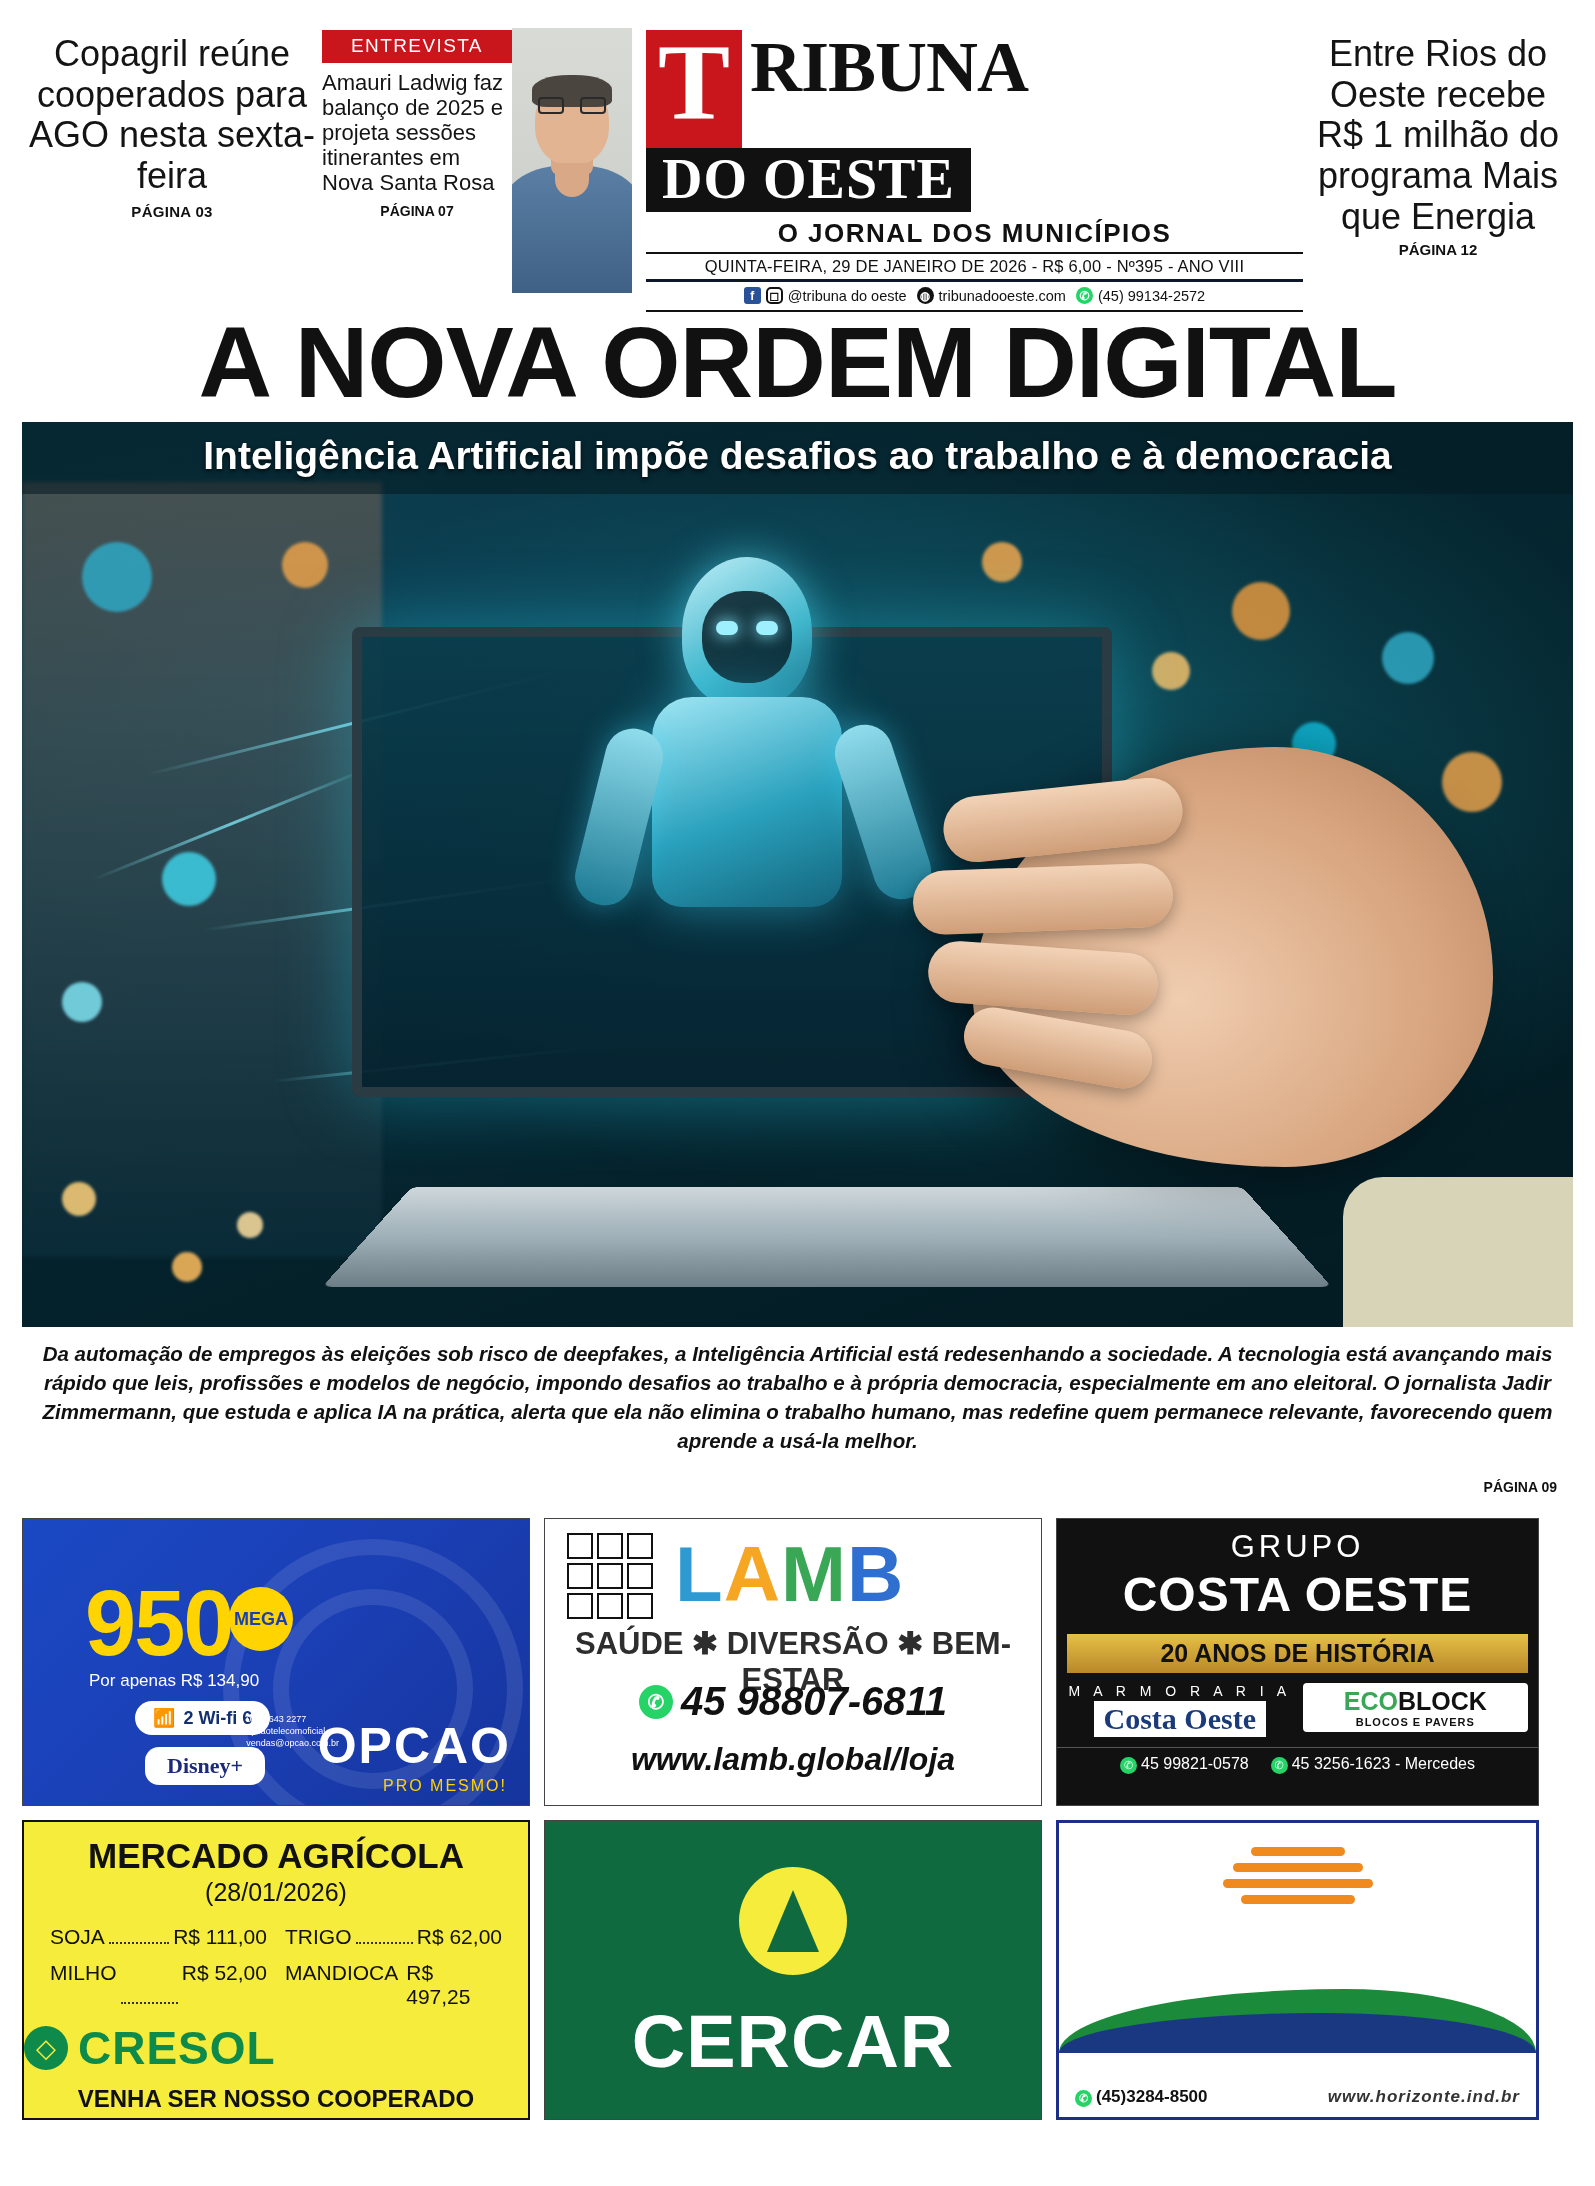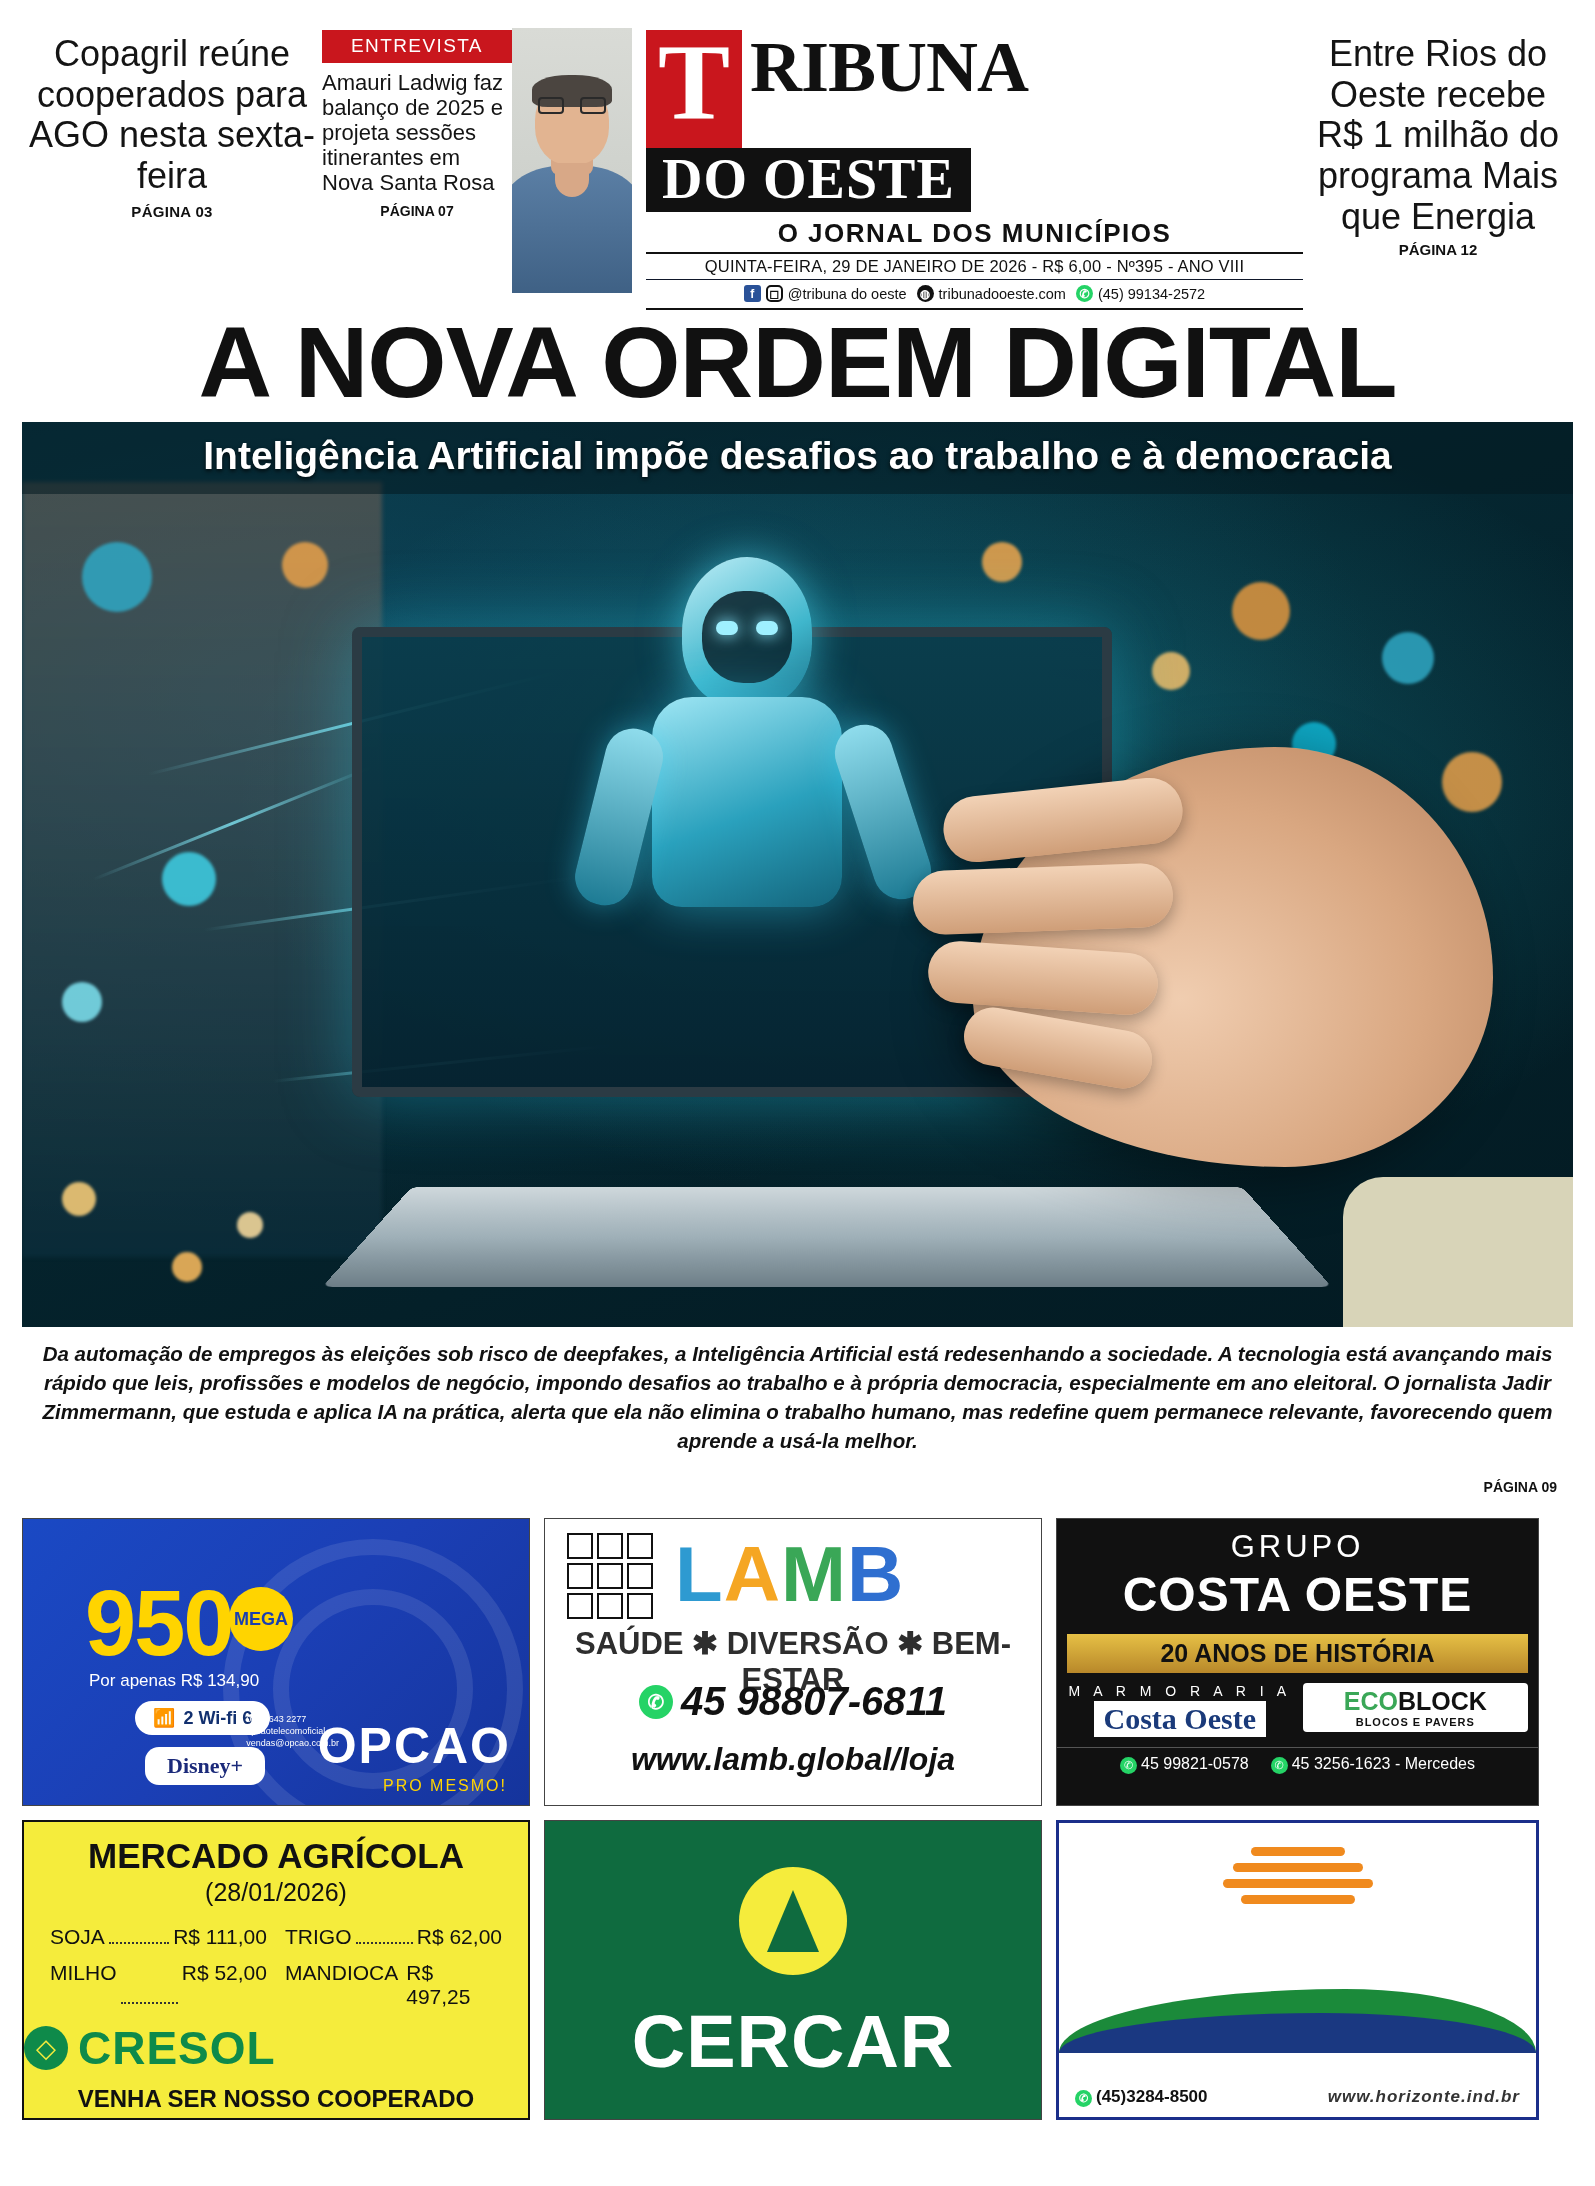--- a/index.html
+++ b/index.html
@@ -64,21 +64,21 @@
   .mast-doeste {
     background:#111; color:#fff; font-family:"Liberation Serif", serif; font-weight:700;
     font-size:56px; line-height:58px; letter-spacing:1px; padding:2px 16px 4px; margin-top:6px;
     display:inline-block;
   }
   .mast-sub {
     text-align:center; font-weight:700; font-size:26px; letter-spacing:1.5px;
     margin-top:6px; color:#111;
   }
   .mast-date {
-    border-top:2px solid #111; border-bottom:1px solid #0f172a;
+    border-top:2px solid #111; border-bottom:3px solid #0f172a;
     text-align:center; font-size:16.5px; font-weight:400; padding:3px 0 3px; margin-top:3px; letter-spacing:.2px;
   }
   .mast-contacts {
     display:flex; align-items:center; justify-content:center; gap:10px;
     font-size:14.5px; padding:5px 0 0; border-bottom:2px solid #111; padding-bottom:6px;
   }
   .ci { display:flex; align-items:center; gap:5px; }
   .sq { width:17px; height:17px; border-radius:3px; background:#111; color:#fff; font-size:12px; font-weight:700; display:flex; align-items:center; justify-content:center; }
   .sq.fb { background:#2a5298; }
   .sq.ig { background:#fff; border:2px solid #111; color:#111; border-radius:5px; }

